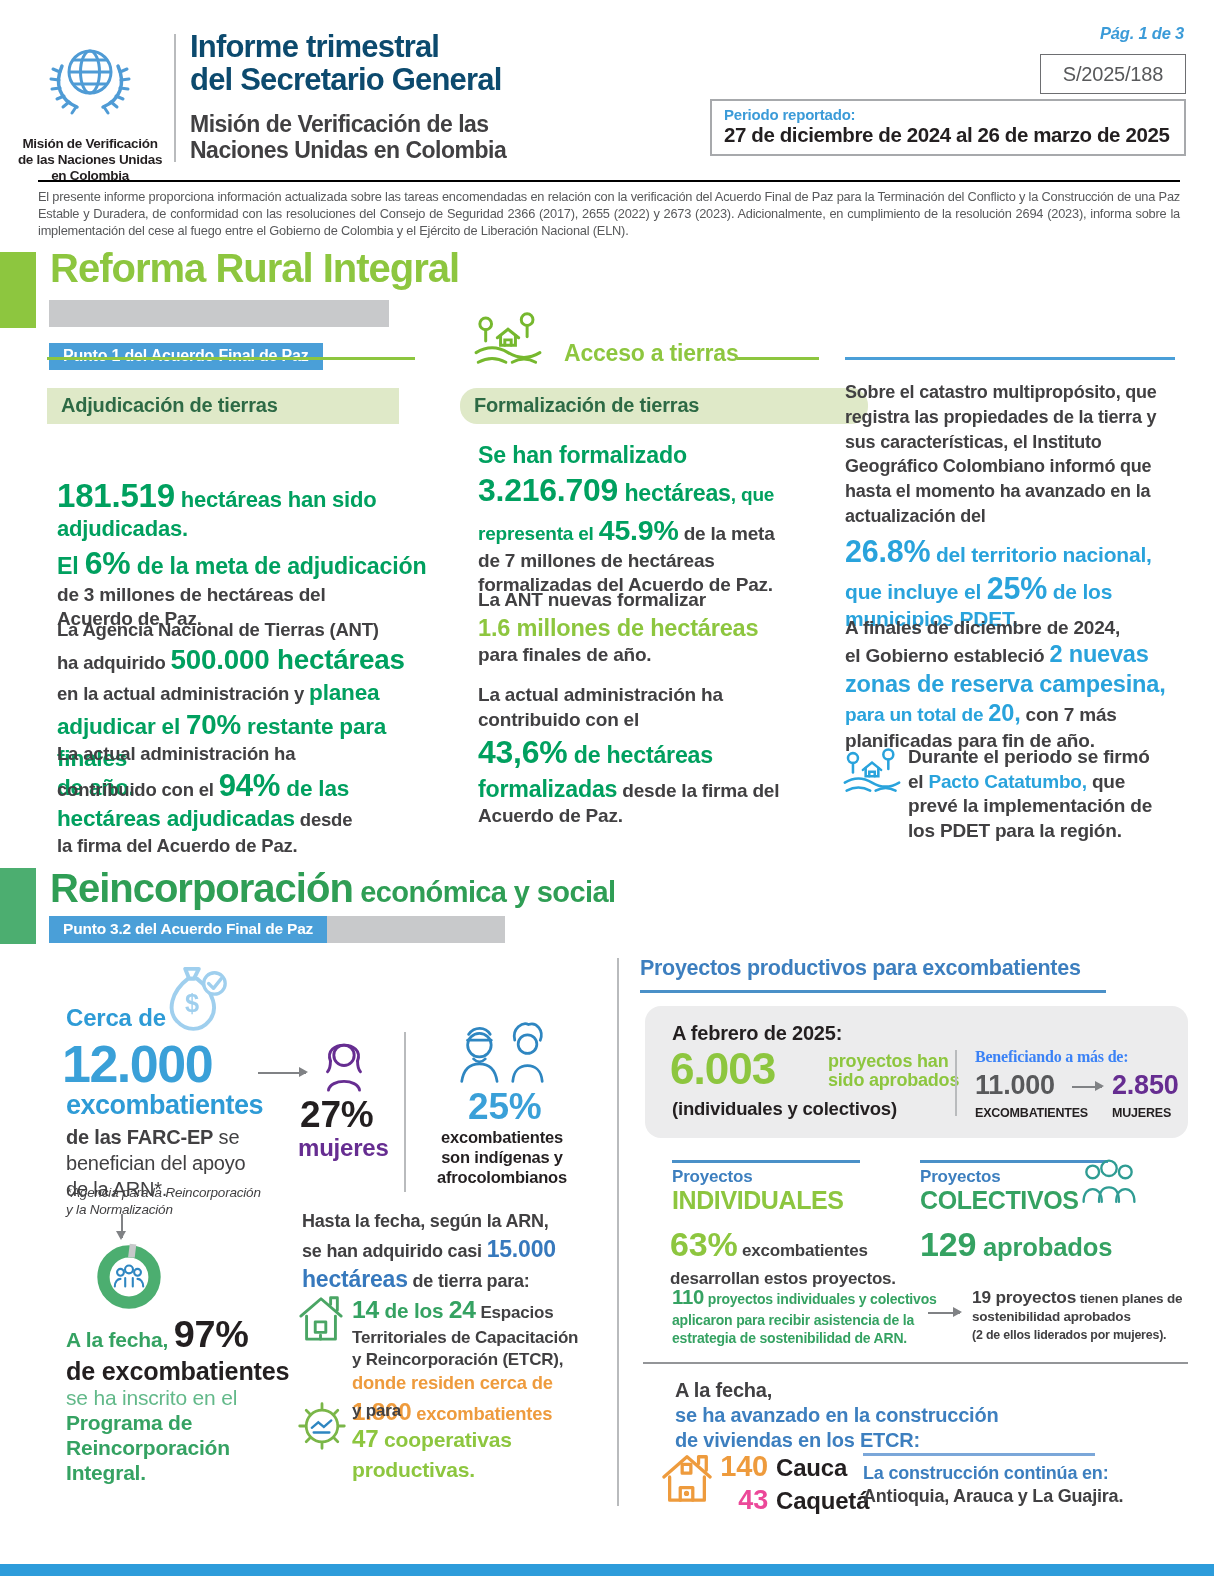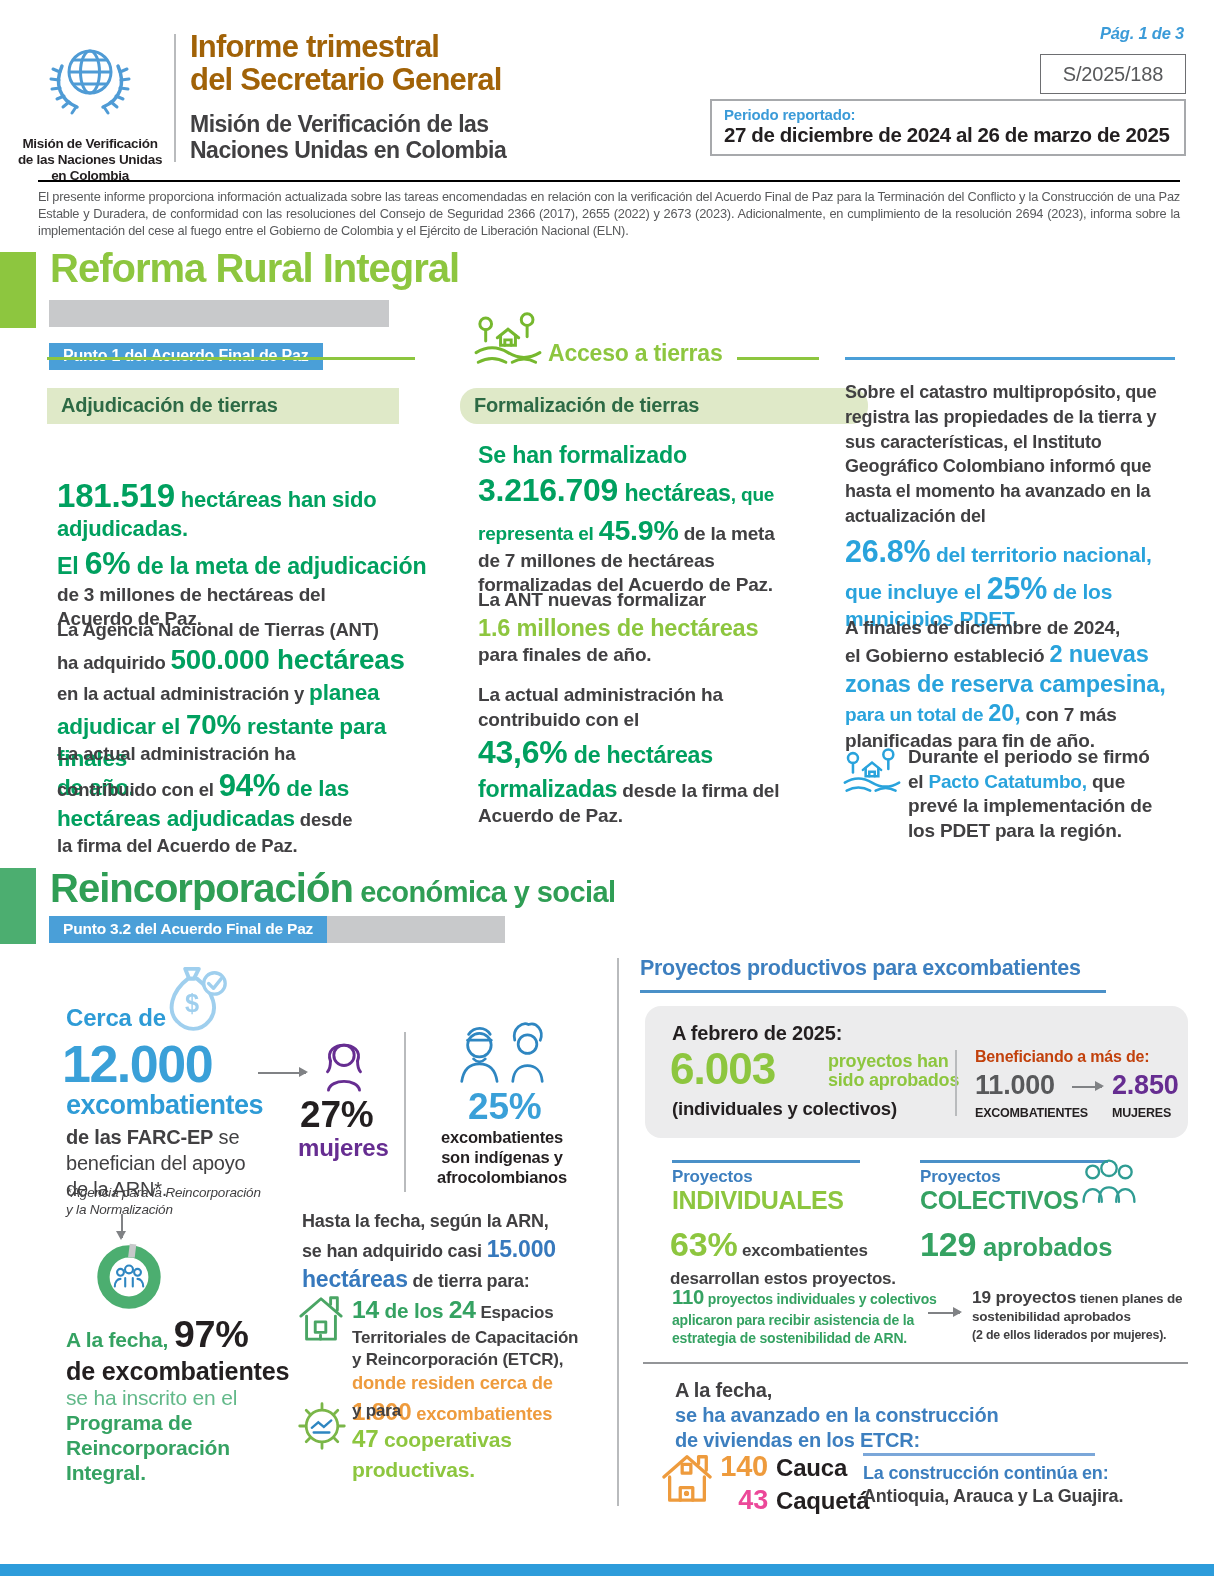--- a/index.html
+++ b/index.html
@@ -81,21 +81,21 @@
         </g>
       </svg>
     </span>
     <div class="abs pre b center" style="left:-20px; top:102px; width:180px; font-size:13.5px; color:#231f20; line-height:1.18; letter-spacing:-0.3px;">Misión de Verificación
 de las Naciones Unidas
 en Colombia</div>
   </div>
 
   <div class="abs vline" style="left:174px; top:34px; height:128px;"></div>
 
-  <div class="abs pre b" style="left:190px; top:30px; font-size:31px; color:#a16207; line-height:1.07; letter-spacing:-0.8px;">Informe trimestral
+  <div class="abs pre b" style="left:190px; top:30px; font-size:31px; color:#0c4a6e; line-height:1.07; letter-spacing:-0.8px;">Informe trimestral
 del Secretario General</div>
   <div class="abs pre b" style="left:190px; top:112px; font-size:23px; color:#414042; line-height:1.12; letter-spacing:-0.5px;">Misión de Verificación de las
 Naciones Unidas en Colombia</div>
 
   <div class="abs b" style="right:30px; top:24px; font-size:16.5px; font-style:italic; color:#3b9bd8;">Pág. 1 de 3</div>
   <div class="abs box-outline" style="left:1040px; top:54px; width:146px; height:40px;">S/2025/188</div>
   <div class="abs period-box" style="left:710px; top:99px; width:476px;">
     <div class="b" style="font-size:15px; color:#3b9bd8;">Periodo reportado:</div>
     <div class="b" style="font-size:20.5px; color:#231f20; letter-spacing:-0.4px;">27 de diciembre de 2024 al 26 de marzo de 2025</div>
   </div>
@@ -115,21 +115,21 @@
       <circle cx="50" cy="7" r="5.5"></circle>
         <path d="M50 12.5V23"></path>
       <path d="M22 24l10-8 10 8"></path>
         <path d="M25 22v9h14v-9"></path>
         <path d="M29 31v-5h6v5"></path>
       <path d="M2 38q15-9 30 0t30 0"></path>
       <path d="M4 47q13-7 26 0"></path>
         <path d="M36 47q11-6 22 0"></path>
     </svg>
   </span>
-  <div class="abs b" style="left:548px; top:340px; font-size:23px; color:#8dc63f;">Acceso a tierras</div>
+  <div class="abs b" style="left:564px; top:340px; font-size:23px; color:#8dc63f;">Acceso a tierras</div>
   <div class="abs hline" style="left:737px; top:357px; width:82px; background:#8dc63f;"></div>
   <div class="abs hline" style="left:845px; top:357px; width:330px; background:#4a9fd8;"></div>
 
   <div class="abs chip" style="left:47px; top:388px; width:352px;">Adjudicación de tierras</div>
   <div class="abs rich t22" style="left:57px; top:477px; width:375px; line-height:1.18;"><span class="s-gB">181.519</span><span class="s-g"> hectáreas han sido
 adjudicadas.</span></div>
   <div class="abs rich t19" style="left:57px; top:543px; width:375px; line-height:1.26;"><span class="s-gM">El </span><span class="s-gB2">6%</span><span class="s-gM"> de la meta de adjudicación</span><span class="s-d">
 de 3 millones de hectáreas del
 Acuerdo de Paz.</span></div>
   <div class="abs rich" style="left:57px; top:618px; width:380px; font-size:18.5px; line-height:1.3;"><span class="s-d">La Agencia Nacional de Tierras (ANT)
@@ -303,21 +303,21 @@
   <div class="abs b" style="left:640px; top:956px; font-size:21.5px; color:#3d7fbf; letter-spacing:-0.3px;">Proyectos productivos para excombatientes</div>
   <div class="abs" style="left:640px; top:990px; width:466px; height:3px; background:#4a90c8;"></div>
 
   <div class="abs grey-box" style="left:645px; top:1006px; width:543px; height:132px;"></div>
   <div class="abs b t20" style="left:672px; top:1022px; color:#231f20;">A febrero de 2025:</div>
   <div class="abs b" style="left:670px; top:1044px; font-size:44px; color:#8dc63f; letter-spacing:-1px;">6.003</div>
   <div class="abs pre b" style="left:828px; top:1052px; font-size:18px; color:#8dc63f; line-height:1.08;">proyectos han
 sido aprobados</div>
   <div class="abs b" style="left:672px; top:1098px; font-size:18.5px; color:#231f20;">(individuales y colectivos)</div>
   <div class="abs vline" style="left:955px; top:1050px; height:66px;"></div>
-  <div class="abs b" style="left:975px; top:1048px; font-size:16px; color:#c2410c;">Beneficiando a más de:</div>
+  <div class="abs b" style="left:975px; top:1048px; font-size:16px; color:#3b82f6;font-family:Liberation Serif, serif;">Beneficiando a más de:</div>
   <div class="abs b" style="left:975px; top:1070px; font-size:27px; color:#58595b;">11.000</div>
   <div class="abs arrow-r" style="left:1072px; top:1086px; width:30px;"></div>
   <div class="abs b" style="left:1112px; top:1070px; font-size:27px; color:#662d91;">2.850</div>
   <div class="abs b" style="left:975px; top:1106px; font-size:12.5px; color:#231f20;">EXCOMBATIENTES</div>
   <div class="abs b" style="left:1112px; top:1106px; font-size:12.5px; color:#231f20;">MUJERES</div>
 
   <div class="abs" style="left:672px; top:1160px; width:188px; height:2.5px; background:#4a90c8;"></div>
   <div class="abs b" style="left:672px; top:1167px; font-size:17px; color:#3d7fbf;">Proyectos</div>
   <div class="abs b" style="left:672px; top:1186px; font-size:25px; color:#8dc63f; letter-spacing:-0.4px;">INDIVIDUALES</div>
   <div class="abs rich t17" style="left:670px; top:1222px; width:250px; line-height:1.35;"><span class="s-glXL">63%</span><span class="s-d"> excombatientes</span><span class="s-d">

